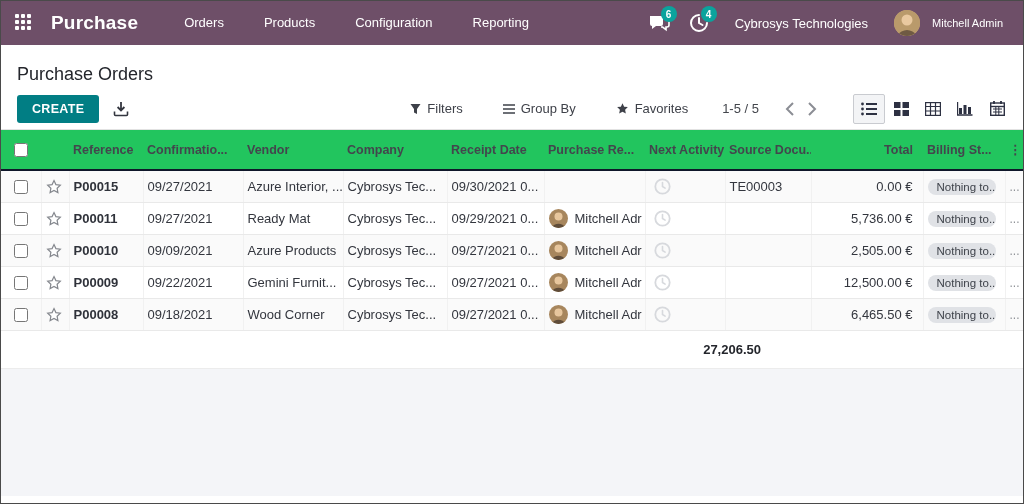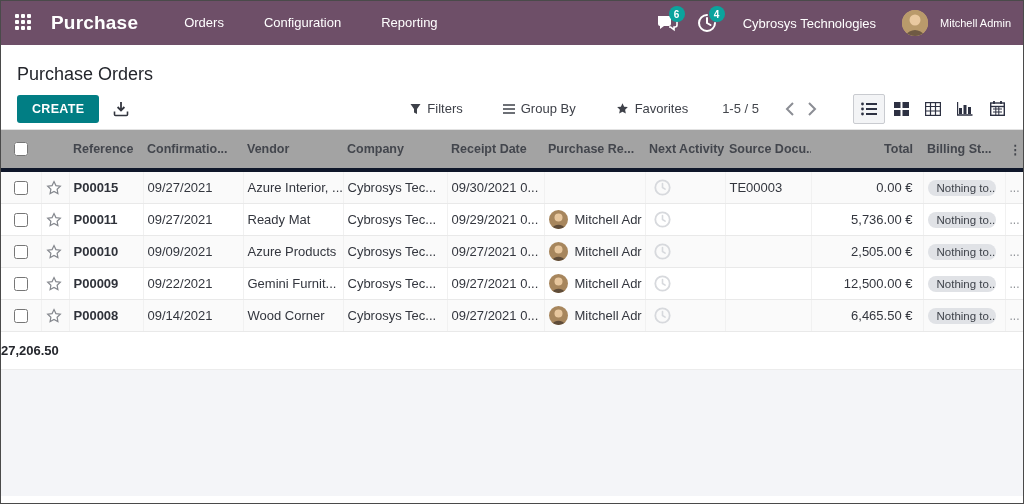--- a/index.html
+++ b/index.html
@@ -1,21 +1,21 @@
 <!DOCTYPE html>
 <html style="--topbar: #6e4f68; --accent: #017e84; --badge: #0ba39d;"><head>
 <meta charset="utf-8">
 <style>
   * { margin:0; padding:0; box-sizing:border-box; }
   html,body { width:1024px; height:504px; }
   body { font-family:"Liberation Sans", sans-serif; background:#fff; color:#33363e; }
   .screen { position:relative; width:1024px; height:504px; border:1px solid #4a4a4a; overflow:hidden; background:#fff; display:flex; flex-direction:column; }
 
   
-  .topbar { height:44px; background:var(--topbar,#6e4f68); display:flex; align-items:center; color:#fff; flex:none; padding:0 12px 0 14px; }
+  .topbar { height:44px; background:var(--topbar,#6e4f68); display:flex; align-items:center; color:#fff; flex:none; padding:0 20px 0 14px; }
   .apps-grid { width:18px; height:18px; display:grid; grid-template-columns:repeat(3,4px); grid-template-rows:repeat(3,4px); gap:2px; margin-right:18px; cursor:pointer; }
   .apps-grid i { background:#fff; border-radius:1px; }
   .brand { font-size:19px; font-weight:700; margin-right:26px; letter-spacing:.2px; cursor:pointer; }
   .menu-item { font-size:13px; padding:0 20px; line-height:44px; cursor:pointer; }
   .tb-right { margin-left:auto; display:flex; align-items:center; gap:4px; }
   .tb-icon-wrap { position:relative; width:36px; height:30px; display:flex; align-items:center; justify-content:center; cursor:pointer; }
   .badge { position:absolute; top:-2px; right:0; min-width:16px; height:16px; border-radius:9px; background:var(--badge,#0ba39d); color:#fff; font-size:10px; font-weight:700; display:flex; align-items:center; justify-content:center; padding:0 3px; }
   .company-name { font-size:13px; padding:0 22px 0 14px; cursor:pointer; }
   .avatar { width:26px; height:26px; border-radius:50%; overflow:hidden; flex:none; background:#caa27a; }
   .user-name { font-size:11px; margin-left:8px; cursor:pointer; }
@@ -36,21 +36,21 @@
   .tool-link { display:flex; align-items:center; gap:6px; font-size:13px; color:#3e4149; padding:6px 10px; cursor:pointer; white-space:nowrap; }
   .pager { font-size:13px; color:#43464c; margin:0 6px 0 4px; white-space:nowrap; }
   .pager-arrows { display:flex; align-items:center; gap:14px; margin-right:16px; }
   .pager-arrow { cursor:pointer; display:flex; }
   .switcher { display:flex; align-items:center; }
   .sw-btn { width:32px; height:30px; display:flex; align-items:center; justify-content:center; cursor:pointer; border:1px solid transparent; }
   .sw-btn.active { background:#f3f4f6; border:1px solid #c9cbd0; border-radius:2px; }
 
   
   .list-table { width:100%; border-collapse:collapse; table-layout:fixed; flex:none; }
-  .list-table th { font-size:12.5px; font-weight:700; color:#43464d; text-align:left; height:40px; border-bottom:4px solid #0f172a; padding:0 4px; white-space:nowrap; overflow:hidden; cursor:pointer; background:#a3a3a3; }
+  .list-table th { font-size:12.5px; font-weight:700; color:#43464d; text-align:left; height:40px; border-bottom:2px solid #0f172a; padding:0 4px; white-space:nowrap; overflow:hidden; cursor:pointer; background:#22c55e; }
   .list-table td { font-size:13px; color:#33363e; height:31px; border-bottom:1px solid #e9e9e9; border-right:1px solid #f1f1f1; padding:0 4px; white-space:nowrap; overflow:hidden; background:#fff; }
   .list-table td:last-child { border-right:none; }
   .list-table tr.striped td { background:#fafafa; }
   .c-sel { width:40px; text-align:center; }
   .c-star { width:28px; }
   .c-ref { width:74px; }
   .c-conf { width:100px; }
   .c-vendor { width:100px; }
   .c-company { width:104px; }
   .c-receipt { width:97px; }
@@ -66,21 +66,21 @@
   .row-check { width:14px; height:14px; accent-color:#666; cursor:pointer; vertical-align:middle; }
   .star { display:inline-flex; cursor:pointer; vertical-align:middle; }
   .rep-cell { display:flex; align-items:center; gap:7px; height:31px; }
   .mini-avatar { width:19px; height:19px; border-radius:50%; overflow:hidden; flex:none; }
   .pill { display:inline-block; background:#e0e2e6; color:#3f434b; font-size:11.5px; border-radius:10px; padding:2px 9px; max-width:68px; overflow:hidden; white-space:nowrap; vertical-align:middle; }
   .trail-dots { color:#8e9196; font-size:12px; }
   .clock-wrap { display:flex; align-items:center; padding-left:4px; cursor:pointer; }
 
   
   .sum-row { display:flex; height:37px; align-items:center; background:#fff; flex:none; }
-  .sum-value { width:760px; text-align:left; font-size:13px; font-weight:700; color:#24262c; }
+  .sum-value { width:760px; text-align:right; font-size:13px; font-weight:700; color:#24262c; }
   .filler { flex:1; background:#f4f5f8; border-top:1px solid #ececec; }
   .bottom-strip { height:7px; background:#fff; flex:none; }
 
   svg { display:block; }
 </style>
 </head>
 <body>
 
 <div class="screen">
 
@@ -91,20 +91,21 @@
         <i></i>
         <i></i>
         <i></i>
         <i></i>
         <i></i>
         <i></i>
         <i></i>
     </div>
     <div class="brand">Purchase</div>
     <div class="menu-item">Orders</div>
+    <div class="menu-item">Products</div>
     <div class="menu-item">Configuration</div>
     <div class="menu-item">Reporting</div>
 
     <div class="tb-right">
       <div class="tb-icon-wrap">
         <span>
           <svg width="22" height="18" viewBox="0 0 22 18">
             <path d="M2 2 h11 a2 2 0 0 1 2 2 v6 a2 2 0 0 1 -2 2 H8 l-4 3 v-3 H4 a2 2 0 0 1 -2 -2 z" fill="#fff"></path>
             <path d="M16 5 h3 a2 2 0 0 1 2 2 v4 a2 2 0 0 1 -2 2 h-1 v2.6 l-3.4 -2.6 H13" fill="none" stroke="#fff" stroke-width="1.6"></path>
           </svg>
@@ -460,21 +461,21 @@
         <input type="checkbox" class="row-check" style="">
       </td>
       <td class="c-star">
         <span class="star">
           <svg width="16" height="16" viewBox="0 0 16 16">
                 <path d="M8 1.6 l1.9 4 4.4 .6 -3.2 3 .8 4.4 L8 11.5 4.1 13.6 l.8 -4.4 -3.2 -3 4.4 -.6 z" fill="#fff" stroke="#85888e" stroke-width="1.2"></path>
               </svg>
         </span>
       </td>
       <td class="c-ref"><span class="ref-text">P00008</span></td>
-      <td class="c-conf">09/14/2021</td>
+      <td class="c-conf">09/18/2021</td>
       <td class="c-vendor">Wood Corner</td>
       <td class="c-company">Cybrosys Tec...</td>
       <td class="c-receipt">09/27/2021 0...</td>
       <td class="c-rep">
         <span class="rep-cell">
           <span class="mini-avatar">
             <svg width="19" height="19" viewBox="0 0 19 19">
               <rect width="19" height="19" fill="#a7865d"></rect>
               <circle cx="9.5" cy="7.5" r="4" fill="#e7c69d"></circle>
               <path d="M1.5 19 q8 -8.5 16 0 z" fill="#5f4c39"></path>

